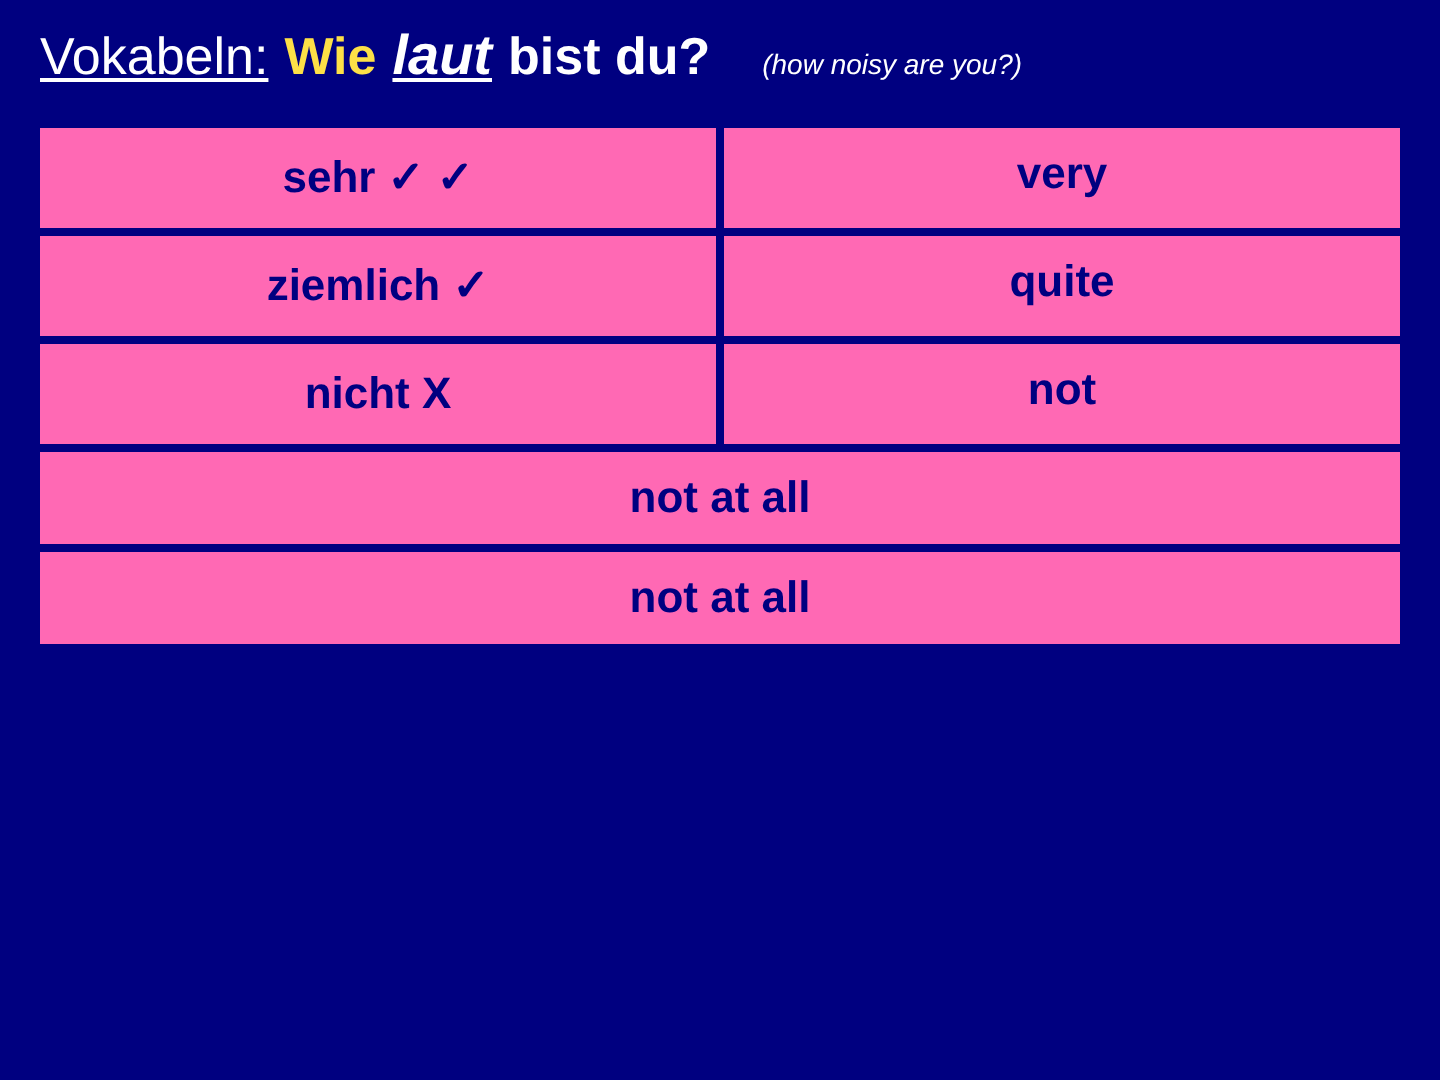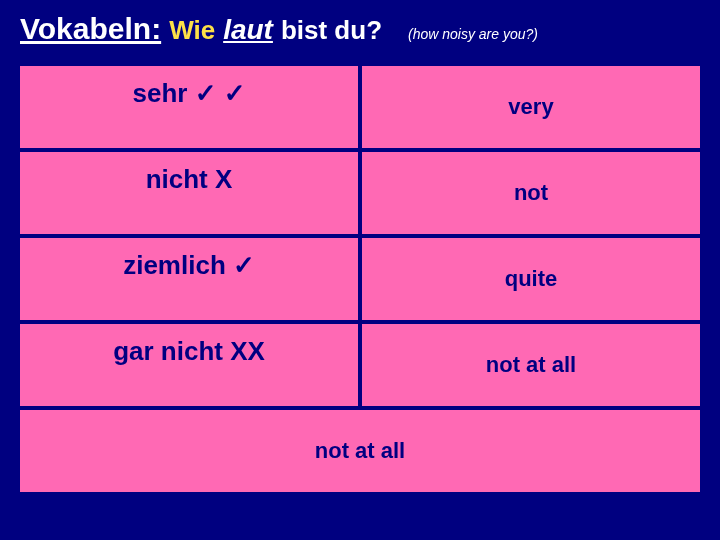--- a/index.html
+++ b/index.html
@@ -27,22 +27,22 @@
     .header {
       background-color: #000080;
       padding: 12px 20px 10px 20px;
       display: flex;
       align-items: baseline;
       gap: 8px;
     }
 
     .header-title-main {
       color: white;
-      font-size: 30px;
-      font-weight: bold;
+      font-size: 26px;
+      font-weight: normal;
       text-decoration: underline;
     }
 
     .header-title-wie {
       color: #fde047;
       font-size: 26px;
       font-weight: bold;
     }
 
     .header-title-laut {
@@ -75,35 +75,35 @@
 
     .table-row {
       display: flex;
       flex-direction: row;
       margin-bottom: 4px;
     }
 
     .cell-left {
       background-color: #ff69b4;
       color: #000080;
-      font-size: 26px;
+      font-size: 22px;
       font-weight: bold;
       flex: 1;
       padding: 12px 16px;
       margin-right: 4px;
       text-align: center;
     }
 
     .cell-right {
       background-color: #ff69b4;
       color: #000080;
       font-size: 22px;
       font-weight: bold;
       flex: 1;
-      padding: 28px 16px;
+      padding: 10px 16px;
       text-align: center;
     }
   </style>
 </head>
 <body>
 
 <div class="page-container">
   <div class="header">
     <span class="header-title-main">Vokabeln:</span>
     <span class="header-title-wie">Wie</span>
@@ -113,31 +113,30 @@
   </div>
 
   <div class="table-container">
 
     <div class="table-row">
       <div class="cell-left">sehr ✓ ✓</div>
       <div class="cell-right">very</div>
     </div>
 
     <div class="table-row">
+      <div class="cell-left">ziemlich ✓</div>
+      <div class="cell-right">quite</div>
+    </div>
+
+    <div class="table-row">
       <div class="cell-left">nicht X</div>
       <div class="cell-right">not</div>
     </div>
 
     <div class="table-row">
-      <div class="cell-left">ziemlich ✓</div>
-      <div class="cell-right">quite</div>
-    </div>
-
-    <div class="table-row">
-      <div class="cell-left">gar nicht XX</div>
       <div class="cell-right">not at all</div>
     </div>
 
     <div class="table-row">
       <div class="cell-right">not at all</div>
     </div>
   </div>
 </div>
 
 </body></html>

